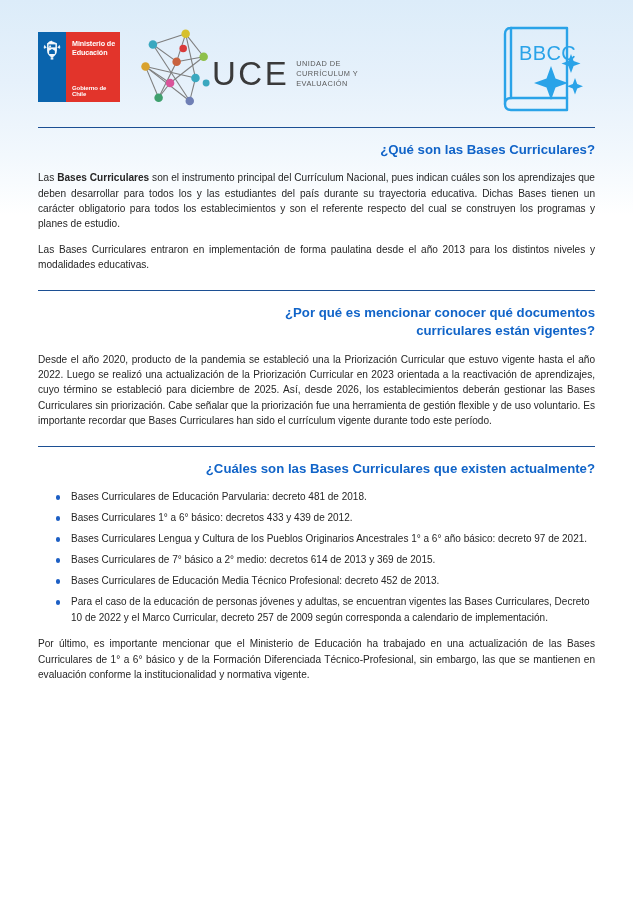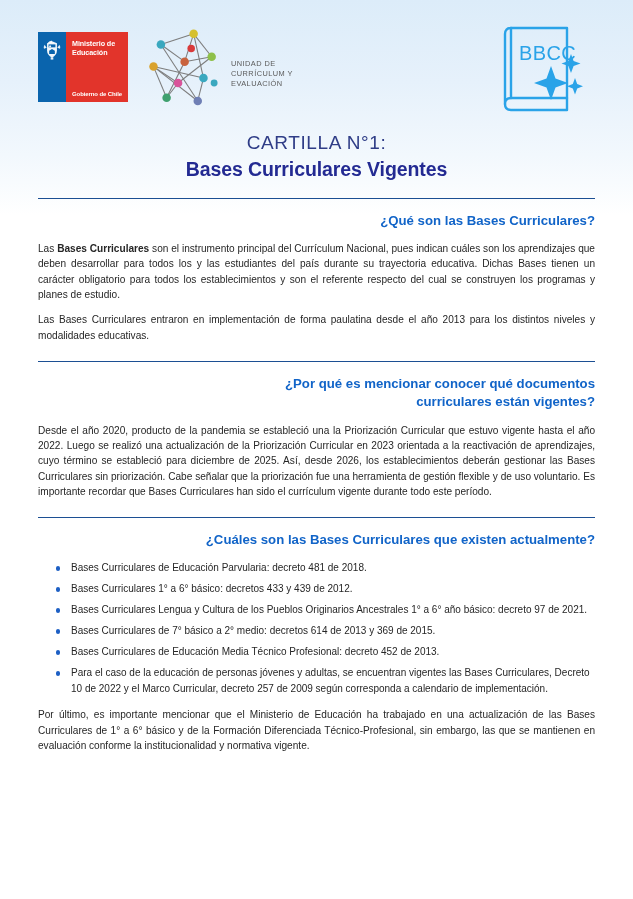--- a/index.html
+++ b/index.html
@@ -37,21 +37,21 @@
     height: 118px;
     padding-top: 24px;
   }
   .logos-left {
     display: flex;
     align-items: center;
     gap: 14px;
   }
   
   .mineduc {
-    width: 90px;
+    width: 82px;
     height: 70px;
     display: flex;
     position: relative;
     overflow: hidden;
   }
   .mineduc-blue {
     width: 28px;
     background: #0a64ad;
     position: relative;
   }
@@ -255,20 +255,21 @@
               <circle cx="85" cy="40" r="5.2" fill="#8ec04a"></circle>
               <circle cx="14" cy="52" r="5.2" fill="#d9a22e"></circle>
               <circle cx="75" cy="66" r="5.2" fill="#3aa8bf"></circle>
               <circle cx="44" cy="72" r="5.2" fill="#d9549a"></circle>
               <circle cx="30" cy="90" r="5.2" fill="#3fa06e"></circle>
               <circle cx="68" cy="94" r="5.2" fill="#6f7fb5"></circle>
               <circle cx="60" cy="30" r="4.6" fill="#d93a3a"></circle>
               <circle cx="88" cy="72" r="4.2" fill="#3aa8bf"></circle>
             </g>
           </svg>
+          <div class="uce-word">UCE</div>
           <div class="uce-sub">
             <div>UNIDAD DE</div>
             <div>CURRÍCULUM Y</div>
             <div>EVALUACIÓN</div>
           </div>
         </div>
       </div>
 
       <svg class="bbcc" viewBox="0 0 112 100">
         <g fill="none" stroke="#2aa3e8" stroke-width="2.4" stroke-linejoin="round" stroke-linecap="round">
@@ -278,24 +279,20 @@
         </g>
         <text x="36" y="44" font-family="Liberation Sans, sans-serif" font-size="20" fill="#2aa3e8" letter-spacing="0.4">BBCC</text>
         <g fill="#2aa3e8">
           <path d="M68 50 L72.5 62.5 L85 67 L72.5 71.5 L68 84 L63.5 71.5 L51 67 L63.5 62.5 Z"></path>
           <path d="M88 38 L90.6 45 L97.5 47.5 L90.6 50 L88 57 L85.4 50 L78.5 47.5 L85.4 45 Z"></path>
           <path d="M92 62 L94.2 68 L100 70.2 L94.2 72.4 L92 78.4 L89.8 72.4 L84 70.2 L89.8 68 Z"></path>
         </g>
       </svg>
     </div>
 
-    <div class="doc-title-wrap">
-      <div class="doc-title-1">CARTILLA N°1:</div>
-      <div class="doc-title-2">Bases Curriculares Vigentes</div>
-    </div>
 
     <div class="rule"></div>
 
     <div class="sec-block">
       <div class="section-head">¿Qué son las Bases Curriculares?</div>
       <p class="body"><span>Las </span><b>Bases Curriculares</b><span> son el instrumento principal del Currículum Nacional, pues indican cuáles son los aprendizajes que deben desarrollar para todos los y las estudiantes del país durante su trayectoria educativa. Dichas Bases tienen un carácter obligatorio para todos los establecimientos y son el referente respecto del cual se construyen los programas y planes de estudio.</span></p>
       <p class="body">Las Bases Curriculares entraron en implementación de forma paulatina desde el año 2013 para los distintos niveles y modalidades educativas.</p>
     </div>
 
     <div class="rule"></div>

